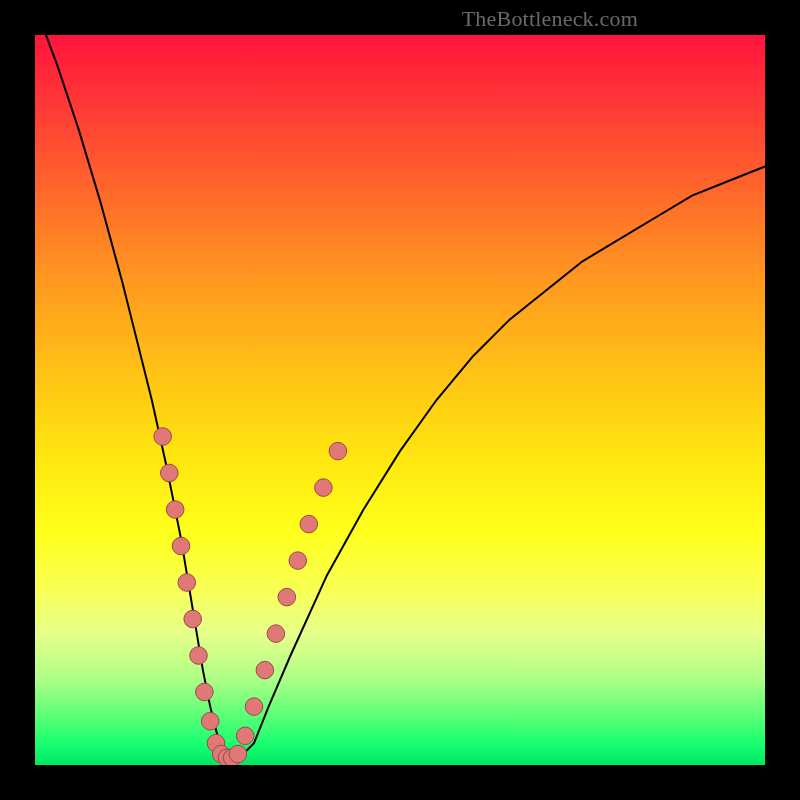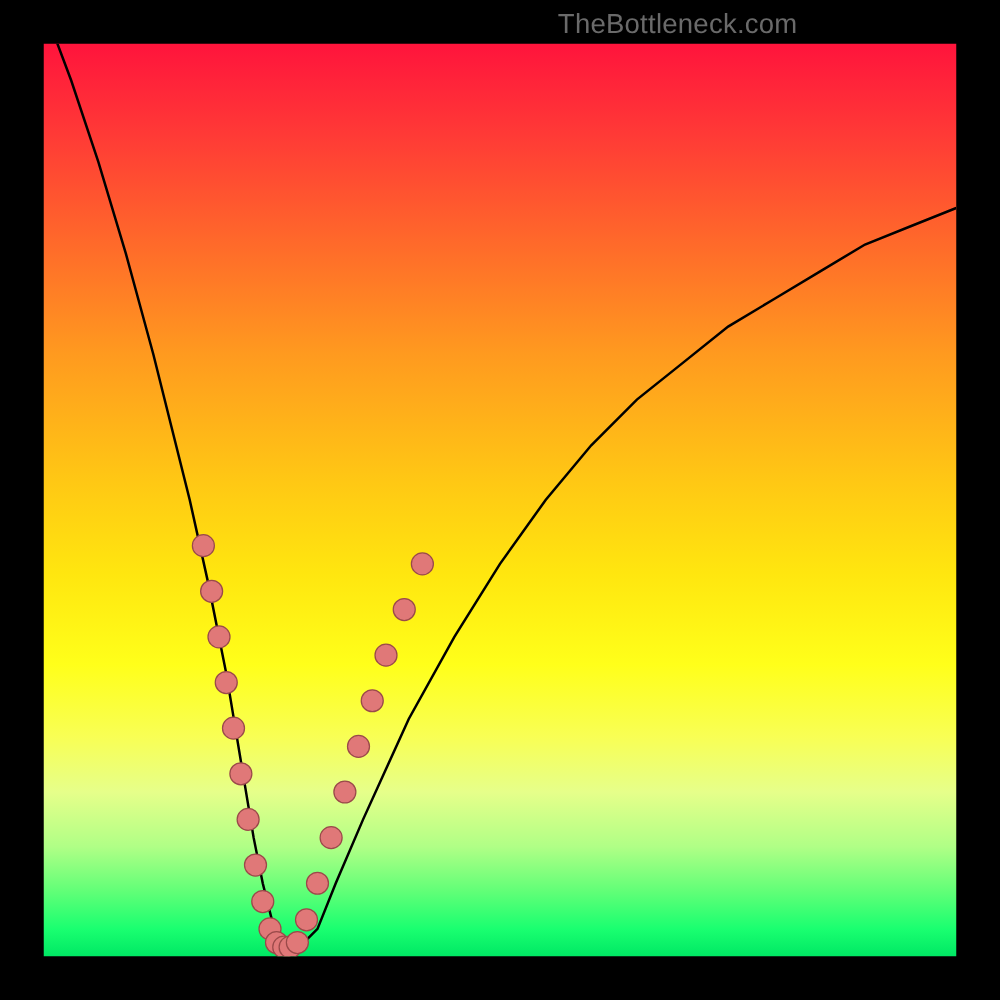--- a/index.html
+++ b/index.html
@@ -9,20 +9,21 @@
     height: 800px;
     background: #000;
     font-family: Arial, Helvetica, sans-serif;
     overflow: hidden;
   }
   .frame {
     position: relative;
     width: 648px;
     height: 800px;
     background: #000;
+    font-family: Liberation Serif, serif;
   }
   .plot-area {
     position: absolute;
     left: 35px;
     top: 35px;
     width: 730px;
     height: 730px;
     background: linear-gradient(to bottom,
       #ff143c 0%,
       #ff3a36 10%,

